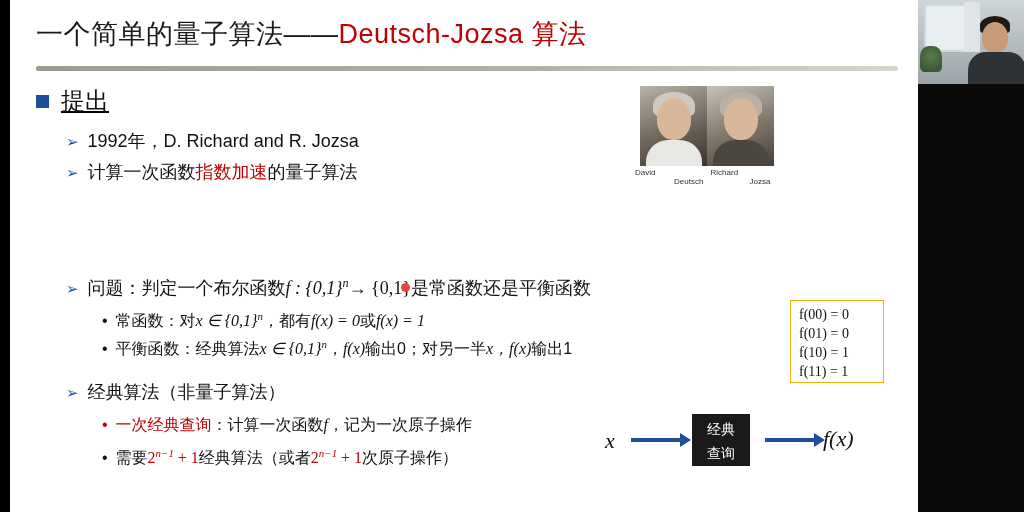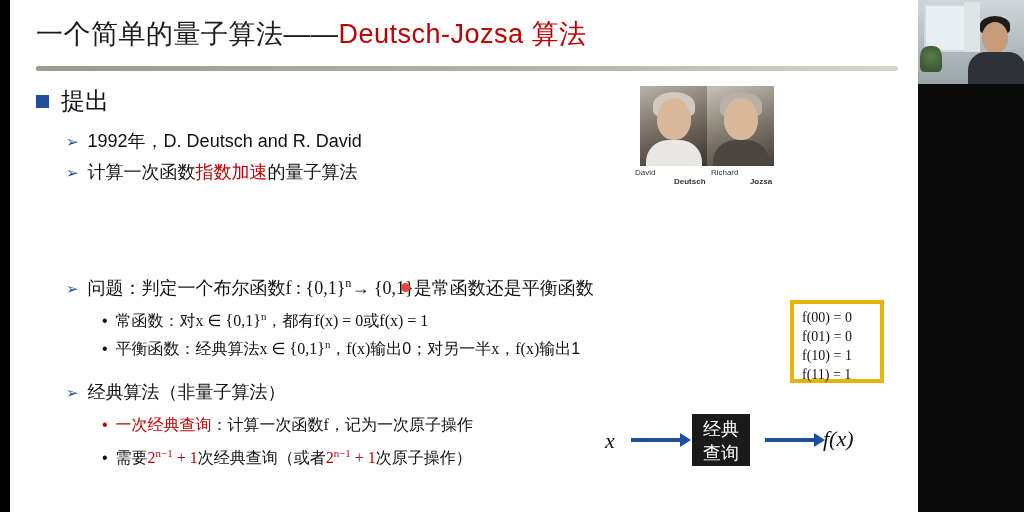--- a/index.html
+++ b/index.html
@@ -61,21 +61,21 @@
     width: 13px;
     height: 13px;
     background: #1f4e9c;
     margin-right: 12px;
     flex: none;
   }
   .sec-label {
     font-size: 24px;
     color: #111;
   }
-  .sec1 { left: 26px; top: 85px; }
+  .sec1 { left: 26px; top: 85px; text-decoration: underline; }
   .sec2 { left: 26px; top: 220px; }
 
   .lvl2 {
     position: absolute;
     display: flex;
     align-items: baseline;
     font-size: 18px;
     color: #111;
     white-space: nowrap;
   }
@@ -94,20 +94,21 @@
   }
   .dot {
     font-size: 16px;
     margin-right: 8px;
     color: #111;
   }
   .dot.red { color: #c00000; }
   .red { color: #c00000; text-align: right; }
   .mi {
     font-family: "Liberation Serif", serif;
+    font-style: italic;
   }
   .mn {
     font-family: "Liberation Serif", serif;
   }
   sup { font-size: 0.68em; }
 
   
   .photos {
     position: absolute;
     left: 630px;
@@ -163,30 +164,30 @@
   .captions {
     position: absolute;
     left: 625px;
     top: 168px;
     width: 150px;
     display: flex;
     justify-content: space-between;
     font-size: 8px;
     color: #333;
   }
-  .captions b { font-weight: bold; padding-left: 39px; }
+  .captions b { font-weight: normal; padding-left: 39px; }
 
   
   .fbox {
     position: absolute;
     left: 780px;
     top: 300px;
     width: 94px;
     height: 83px;
-    border: 4px solid #eab308;
+    border: 1px solid #eab308;
     background: #fff;
     font-family: "Liberation Serif", serif;
     font-size: 14px;
     color: #111;
     padding: 4px 0 0 8px;
     box-sizing: border-box;
     line-height: 19px;
   }
 
   
@@ -195,21 +196,21 @@
     position: absolute; left: 10px; top: 18px;
     font-family: "Liberation Serif", serif; font-style: italic; font-size: 22px; color: #111;
   }
   .dg-arrow1 { position: absolute; left: 36px; top: 28px; width: 50px; height: 4px; background: #1f4e9c; }
   .dg-arrow1:after {
     content: ""; position: absolute; right: -10px; top: -5px;
     border-left: 11px solid #1f4e9c; border-top: 7px solid transparent; border-bottom: 7px solid transparent;
   }
   .dg-box {
     position: absolute; left: 97px; top: 4px; width: 58px; height: 52px;
-    background: #1a1a1a; color: #fff; font-size: 18px; line-height: 24px;
+    background: #1a1a1a; color: #fff; font-size: 14px; line-height: 24px;
     text-align: center; padding-top: 3px; box-sizing: border-box;
   }
   .dg-arrow2 { position: absolute; left: 170px; top: 28px; width: 50px; height: 4px; background: #1f4e9c; }
   .dg-arrow2:after {
     content: ""; position: absolute; right: -10px; top: -5px;
     border-left: 11px solid #1f4e9c; border-top: 7px solid transparent; border-bottom: 7px solid transparent;
   }
   .dg-fx {
     position: absolute; left: 228px; top: 16px;
     font-family: "Liberation Serif", serif; font-style: italic; font-size: 22px; color: #111;
@@ -283,21 +284,21 @@
     </div>
     <div class="title-rule"></div>
 
     <div class="sec sec1">
       <span class="sq"></span>
       <span class="sec-label">提出</span>
     </div>
 
     <div class="lvl2" style="left:56px; top:129px;">
       <span class="arrow">➢</span>
-      <span>1992年，D. Deutsch and R. David</span>
+      <span>1992年，D. Richard and R. Jozsa</span>
     </div>
 
     <div class="lvl2" style="left:56px; top:160px;">
       <span class="arrow">➢</span>
       <span><span>计算一次函数</span><span class="red">指数加速</span><span>的量子算法</span></span>
     </div>
 
     <div class="photos">
       <div class="photo p1">
         <div class="bg"></div>
@@ -338,21 +339,21 @@
       <span>经典算法（非量子算法）</span>
     </div>
 
     <div class="lvl3" style="left:92px; top:415px;">
       <span class="dot red">•</span>
       <span><span class="red">一次经典查询</span><span>：计算一次函数</span><span class="mi">f</span><span>，记为一次原子操作</span></span>
     </div>
 
     <div class="lvl3" style="left:92px; top:447px;">
       <span class="dot">•</span>
-      <span><span>需要</span><span class="mn red">2</span><sup class="mi red">n−1</sup><span class="mn red"> + 1</span><span>次经典查询（或者</span><span class="mn red">2</span><sup class="mi red">n−1</sup><span class="mn red"> + 1</span><span>次原子操作）</span></span>
+      <span><span>需要</span><span class="mn red">2</span><sup class="mi red">n−1</sup><span class="mn red"> + 1</span><span>经典算法（或者</span><span class="mn red">2</span><sup class="mi red">n−1</sup><span class="mn red"> + 1</span><span>次原子操作）</span></span>
     </div>
 
     <div class="fbox">
       <div>f(00) = 0</div>
       <div>f(01) = 0</div>
       <div>f(10) = 1</div>
       <div>f(11) = 1</div>
     </div>
 
     <div class="diagram">

